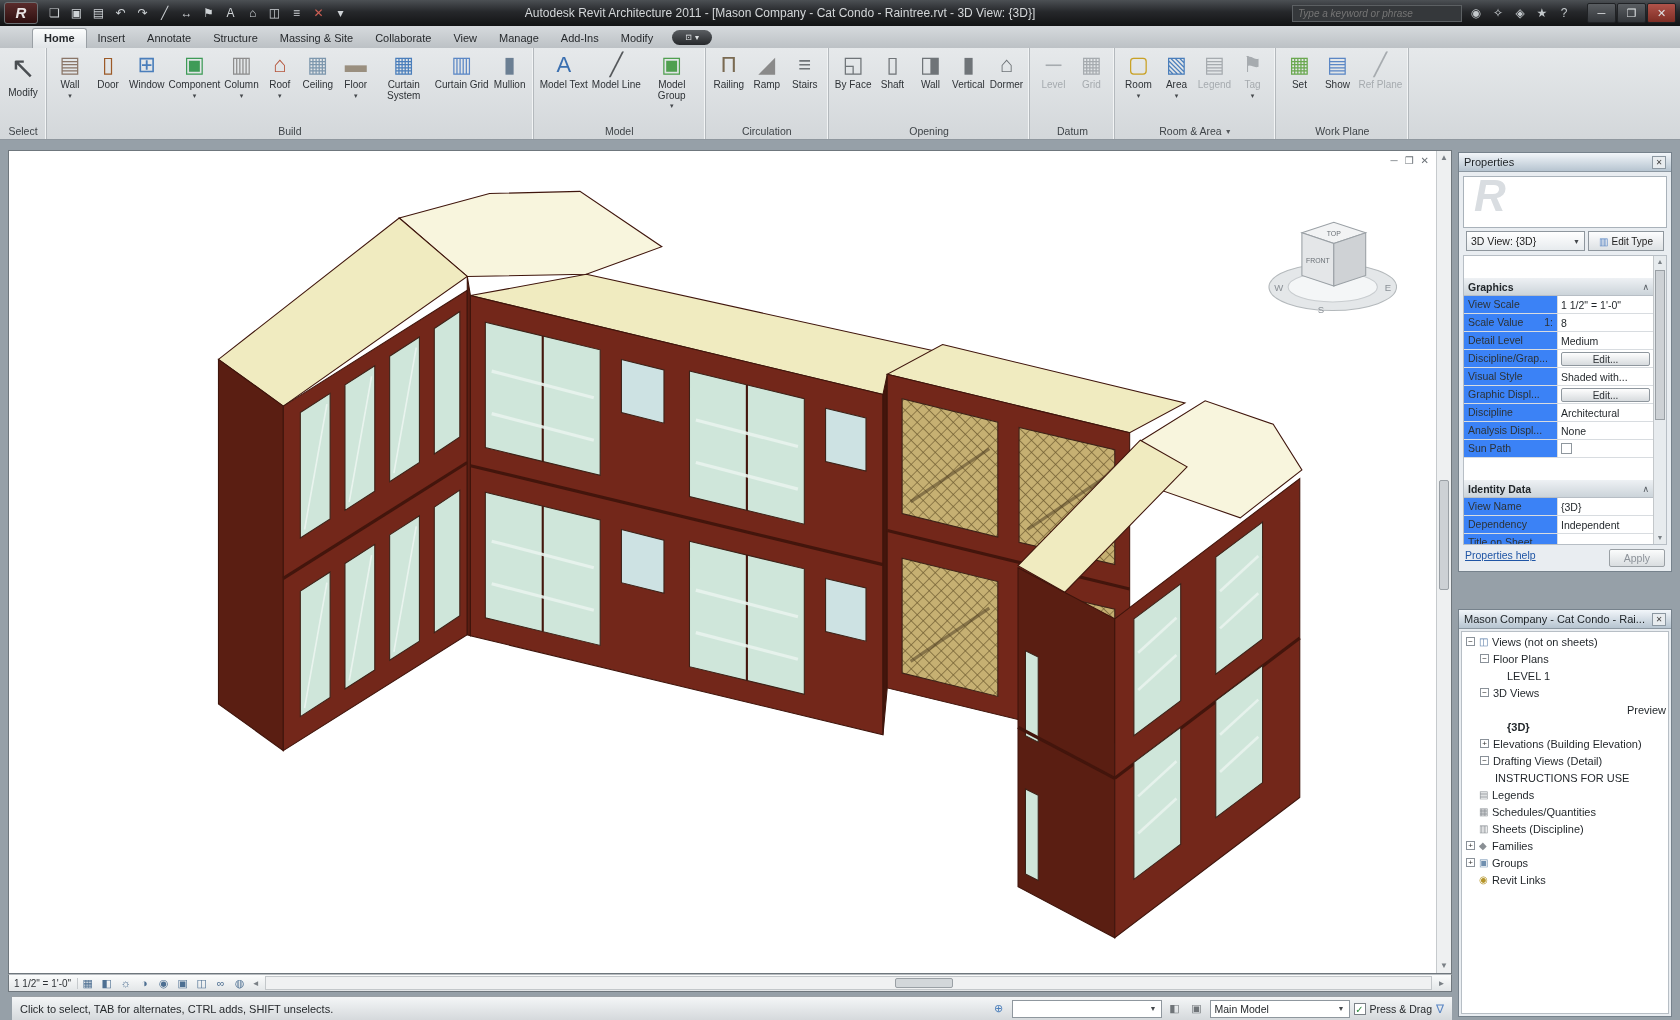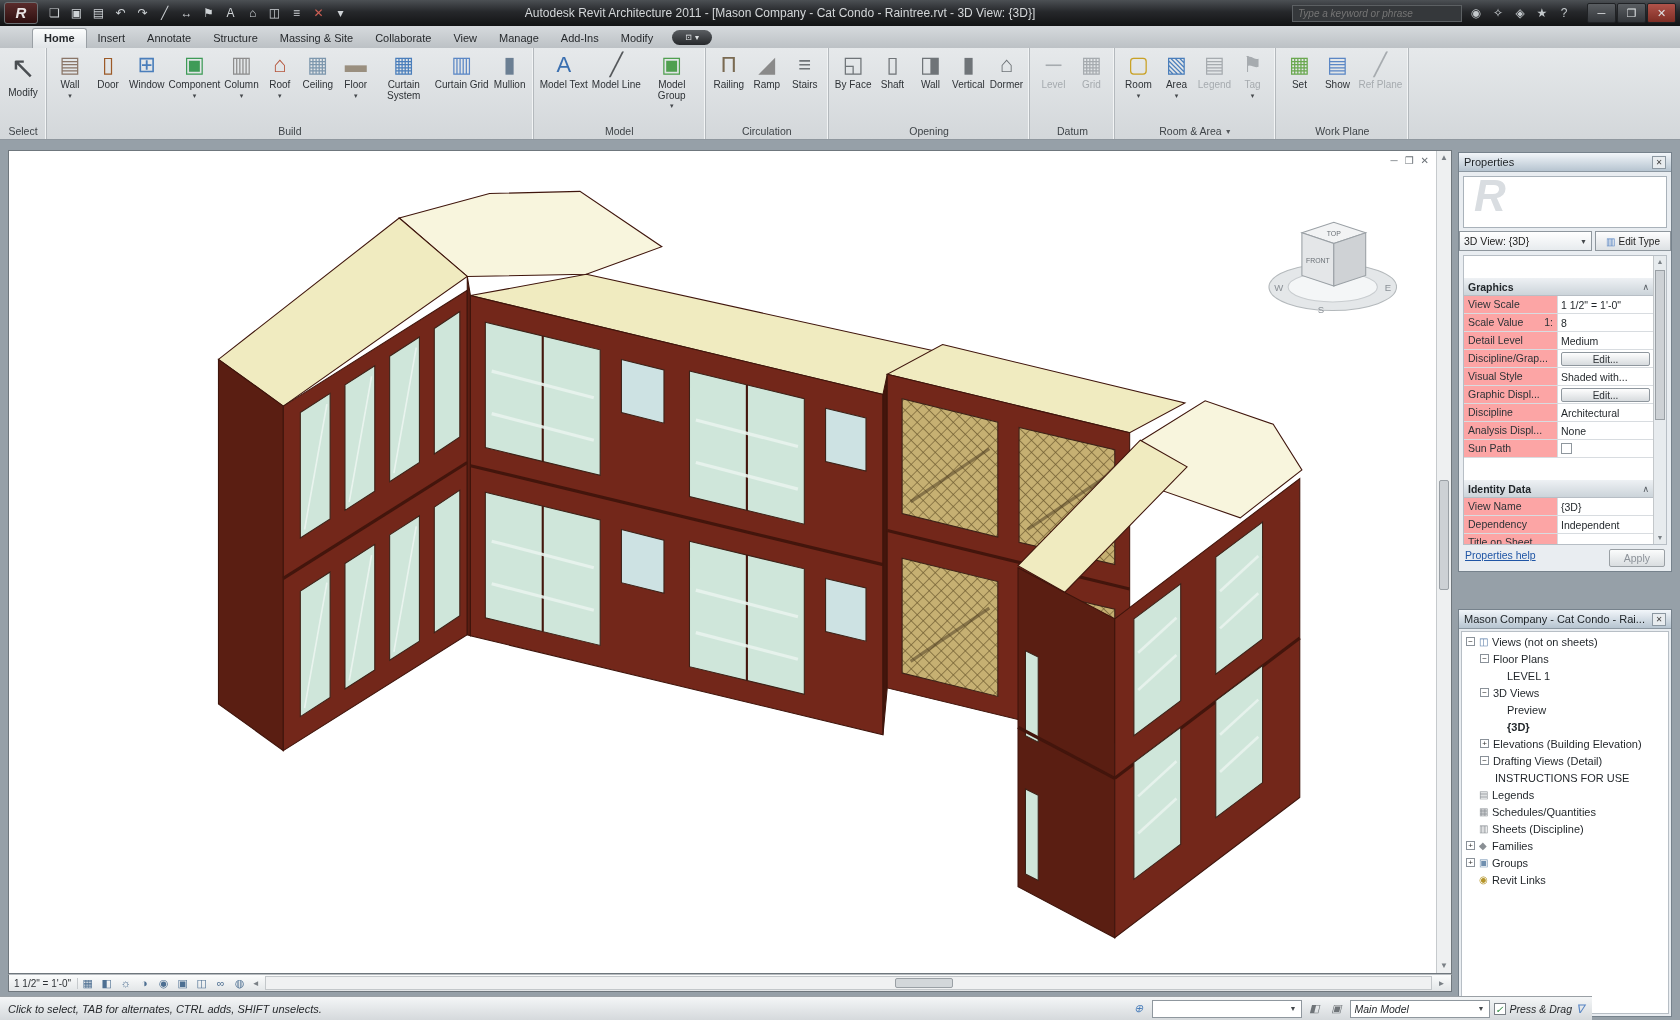--- a/index.html
+++ b/index.html
@@ -76,34 +76,34 @@
   .palette{position:absolute;left:1458px;width:214px;background:#e9edf1;border:1px solid #76828c;
     display:flex;flex-direction:column;z-index:10;}
   #properties{top:152px;height:420px;}
   #browser{top:609px;height:408px;}
   .ptitle{height:19px;background:linear-gradient(#f2f6fa,#b6c4d0);border-bottom:1px solid #8c98a2;
     display:flex;align-items:center;padding:0 5px;font-size:11px;color:#1c2125;flex:none;}
   .ptitle .pclose{margin-left:auto;width:14px;height:13px;border:1px solid #8c98a2;background:#e8ecef;
     font-size:8px;line-height:11px;text-align:center;color:#444;}
   .preview{flex:none;height:52px;margin:4px 4px 3px;background:#fff;border:1px solid #a9b2ba;position:relative;overflow:hidden;}
   .preview .rmark{position:absolute;left:10px;top:-6px;font-size:44px;font-weight:bold;font-style:italic;color:#d9dde1;}
-  .selrow{flex:none;display:flex;gap:3px;margin:0 0 4px;}
+  .selrow{flex:none;display:flex;gap:3px;margin:0 7px 4px;}
   .combo{flex:1;height:20px;background:linear-gradient(#ffffff,#e7ebee);border:1px solid #8f979e;
     display:flex;align-items:center;padding:0 4px;font-size:10.5px;overflow:hidden;white-space:nowrap;}
   .combo .arrow{margin-left:auto;font-size:7px;color:#44484c;padding-left:3px;}
   .etbtn{width:76px;height:20px;background:linear-gradient(#fdfdfe,#dde1e4);border:1px solid #8f979e;
     display:flex;align-items:center;justify-content:center;gap:3px;font-size:10px;}
   .etbtn .eticon{font-size:10px;color:#5b87c5;}
   .pgridwrap{flex:1;position:relative;margin:0 4px;border:1px solid #b7bec5;background:#fff;overflow:hidden;}
   .pgrid{position:absolute;left:0;top:0;right:13px;bottom:0;}
   .pgroup{display:flex;align-items:center;height:18px;background:linear-gradient(#eef1f4,#ccd4da);
     border-bottom:1px solid #b7bec5;font-weight:bold;padding:0 4px;font-size:10.5px;color:#1f2428;margin-top:22px;}
   .pgroup .chev{margin-left:auto;font-weight:normal;color:#5a6066;font-size:9px;}
   .prow{display:flex;height:18px;border-bottom:1px solid #d8dce0;}
-  .plabel{width:94px;padding:2px 4px;color:#2c3236;border-right:1px solid #d8dce0;background:#fca5a5;
+  .plabel{width:94px;padding:2px 4px;color:#2c3236;border-right:1px solid #d8dce0;background:#3b82f6;
     white-space:nowrap;overflow:hidden;font-size:10.5px;display:flex;justify-content:space-between;}
   .pvalue{flex:1;padding:1px 3px;display:flex;align-items:center;background:#fff;
     white-space:nowrap;overflow:hidden;font-size:10.5px;color:#1f2428;}
   .pbtn{flex:1;text-align:center;background:linear-gradient(#fefefe,#d7dbde);border:1px solid #8f979e;
     border-radius:2px;font-size:10px;height:14px;line-height:13px;color:#2e3236;}
   .pcheck{width:11px;height:11px;border:1px solid #8f979e;background:#fff;}
   .pscroll{position:absolute;right:0;top:0;bottom:0;width:13px;background:#e7ebee;border-left:1px solid #c3c7ca;}
   .pscroll .arr{height:12px;text-align:center;font-size:7px;color:#7a8086;line-height:12px;}
   .pscroll .arr.bottom{position:absolute;bottom:0;left:0;right:0;}
   .psthumb{position:absolute;left:1px;right:1px;top:14px;height:150px;background:#cdd1d5;border:1px solid #9aa0a5;}
@@ -115,23 +115,23 @@
   .treewrap{flex:1;background:#fff;border:1px solid #b7bec5;margin:2px;overflow:hidden;padding-top:1px;}
   .trow{display:flex;align-items:center;height:17px;padding-right:2px;white-space:nowrap;overflow:hidden;}
   .texp{flex:none;width:9px;height:9px;border:1px solid #8a9199;background:#fff;font-size:8px;line-height:7px;
     text-align:center;margin-right:4px;color:#333;}
   .texpsp{flex:none;width:13px;}
   .ticn{flex:none;width:13px;font-size:10px;line-height:10px;}
   .tlab{font-size:11px;color:#1f2428;}
   .tlab.bold{font-weight:bold;}
 
   
-  .statusbar{position:absolute;left:0;bottom:0;width:1592px;height:24px;
+  .statusbar{position:absolute;left:12px;bottom:0;width:1440px;height:24px;
     background:linear-gradient(#f4f6f7,#d5d9dc);border-top:1px solid #9aa0a5;
-    display:flex;align-items:center;padding:0 8px;z-index:30;font-style:italic;}
+    display:flex;align-items:center;padding:0 8px;z-index:30;}
   .hint{font-size:11px;color:#26292c;flex:1;white-space:nowrap;overflow:hidden;}
   .sgroup{display:flex;align-items:center;gap:4px;}
   .sicon{width:18px;height:16px;display:flex;align-items:center;justify-content:center;font-size:11px;color:#4a7ebb;}
   .scombo{height:18px;background:#fff;border:1px solid #8f979e;display:flex;align-items:center;
     padding:0 4px;font-size:10.5px;color:#26292c;}
   .scombo .arrow{margin-left:auto;font-size:7px;color:#44484c;padding-left:4px;}
   .sb-check{width:12px;height:12px;border:1px solid #7b8187;background:#fff;color:#2d8a3e;
     font-size:10px;line-height:11px;text-align:center;}
   .sb-label{font-size:10.5px;color:#26292c;}
   .funnel{color:#5b87c5;font-size:12px;}
@@ -716,21 +716,21 @@
         <span class="tlab">Floor Plans</span>
       </div>
       <div class="trow" style="padding-left: 32px;">
         <div class="texpsp"></div>
         <span class="tlab">LEVEL 1</span>
       </div>
       <div class="trow" style="padding-left: 18px;">
         <div class="texp">−</div>
         <span class="tlab">3D Views</span>
       </div>
-      <div class="trow" style="padding-left: 32px;">
+      <div class="trow" style="padding-left: 32px; justify-content: flex-end;">
         <div class="texpsp"></div>
         <span class="tlab">Preview</span>
       </div>
       <div class="trow" style="padding-left: 32px;">
         <div class="texpsp"></div>
         <span class="tlab bold">{3D}</span>
       </div>
       <div class="trow" style="padding-left: 18px;">
         <div class="texp">+</div>
         <span class="tlab">Elevations (Building Elevation)</span>

